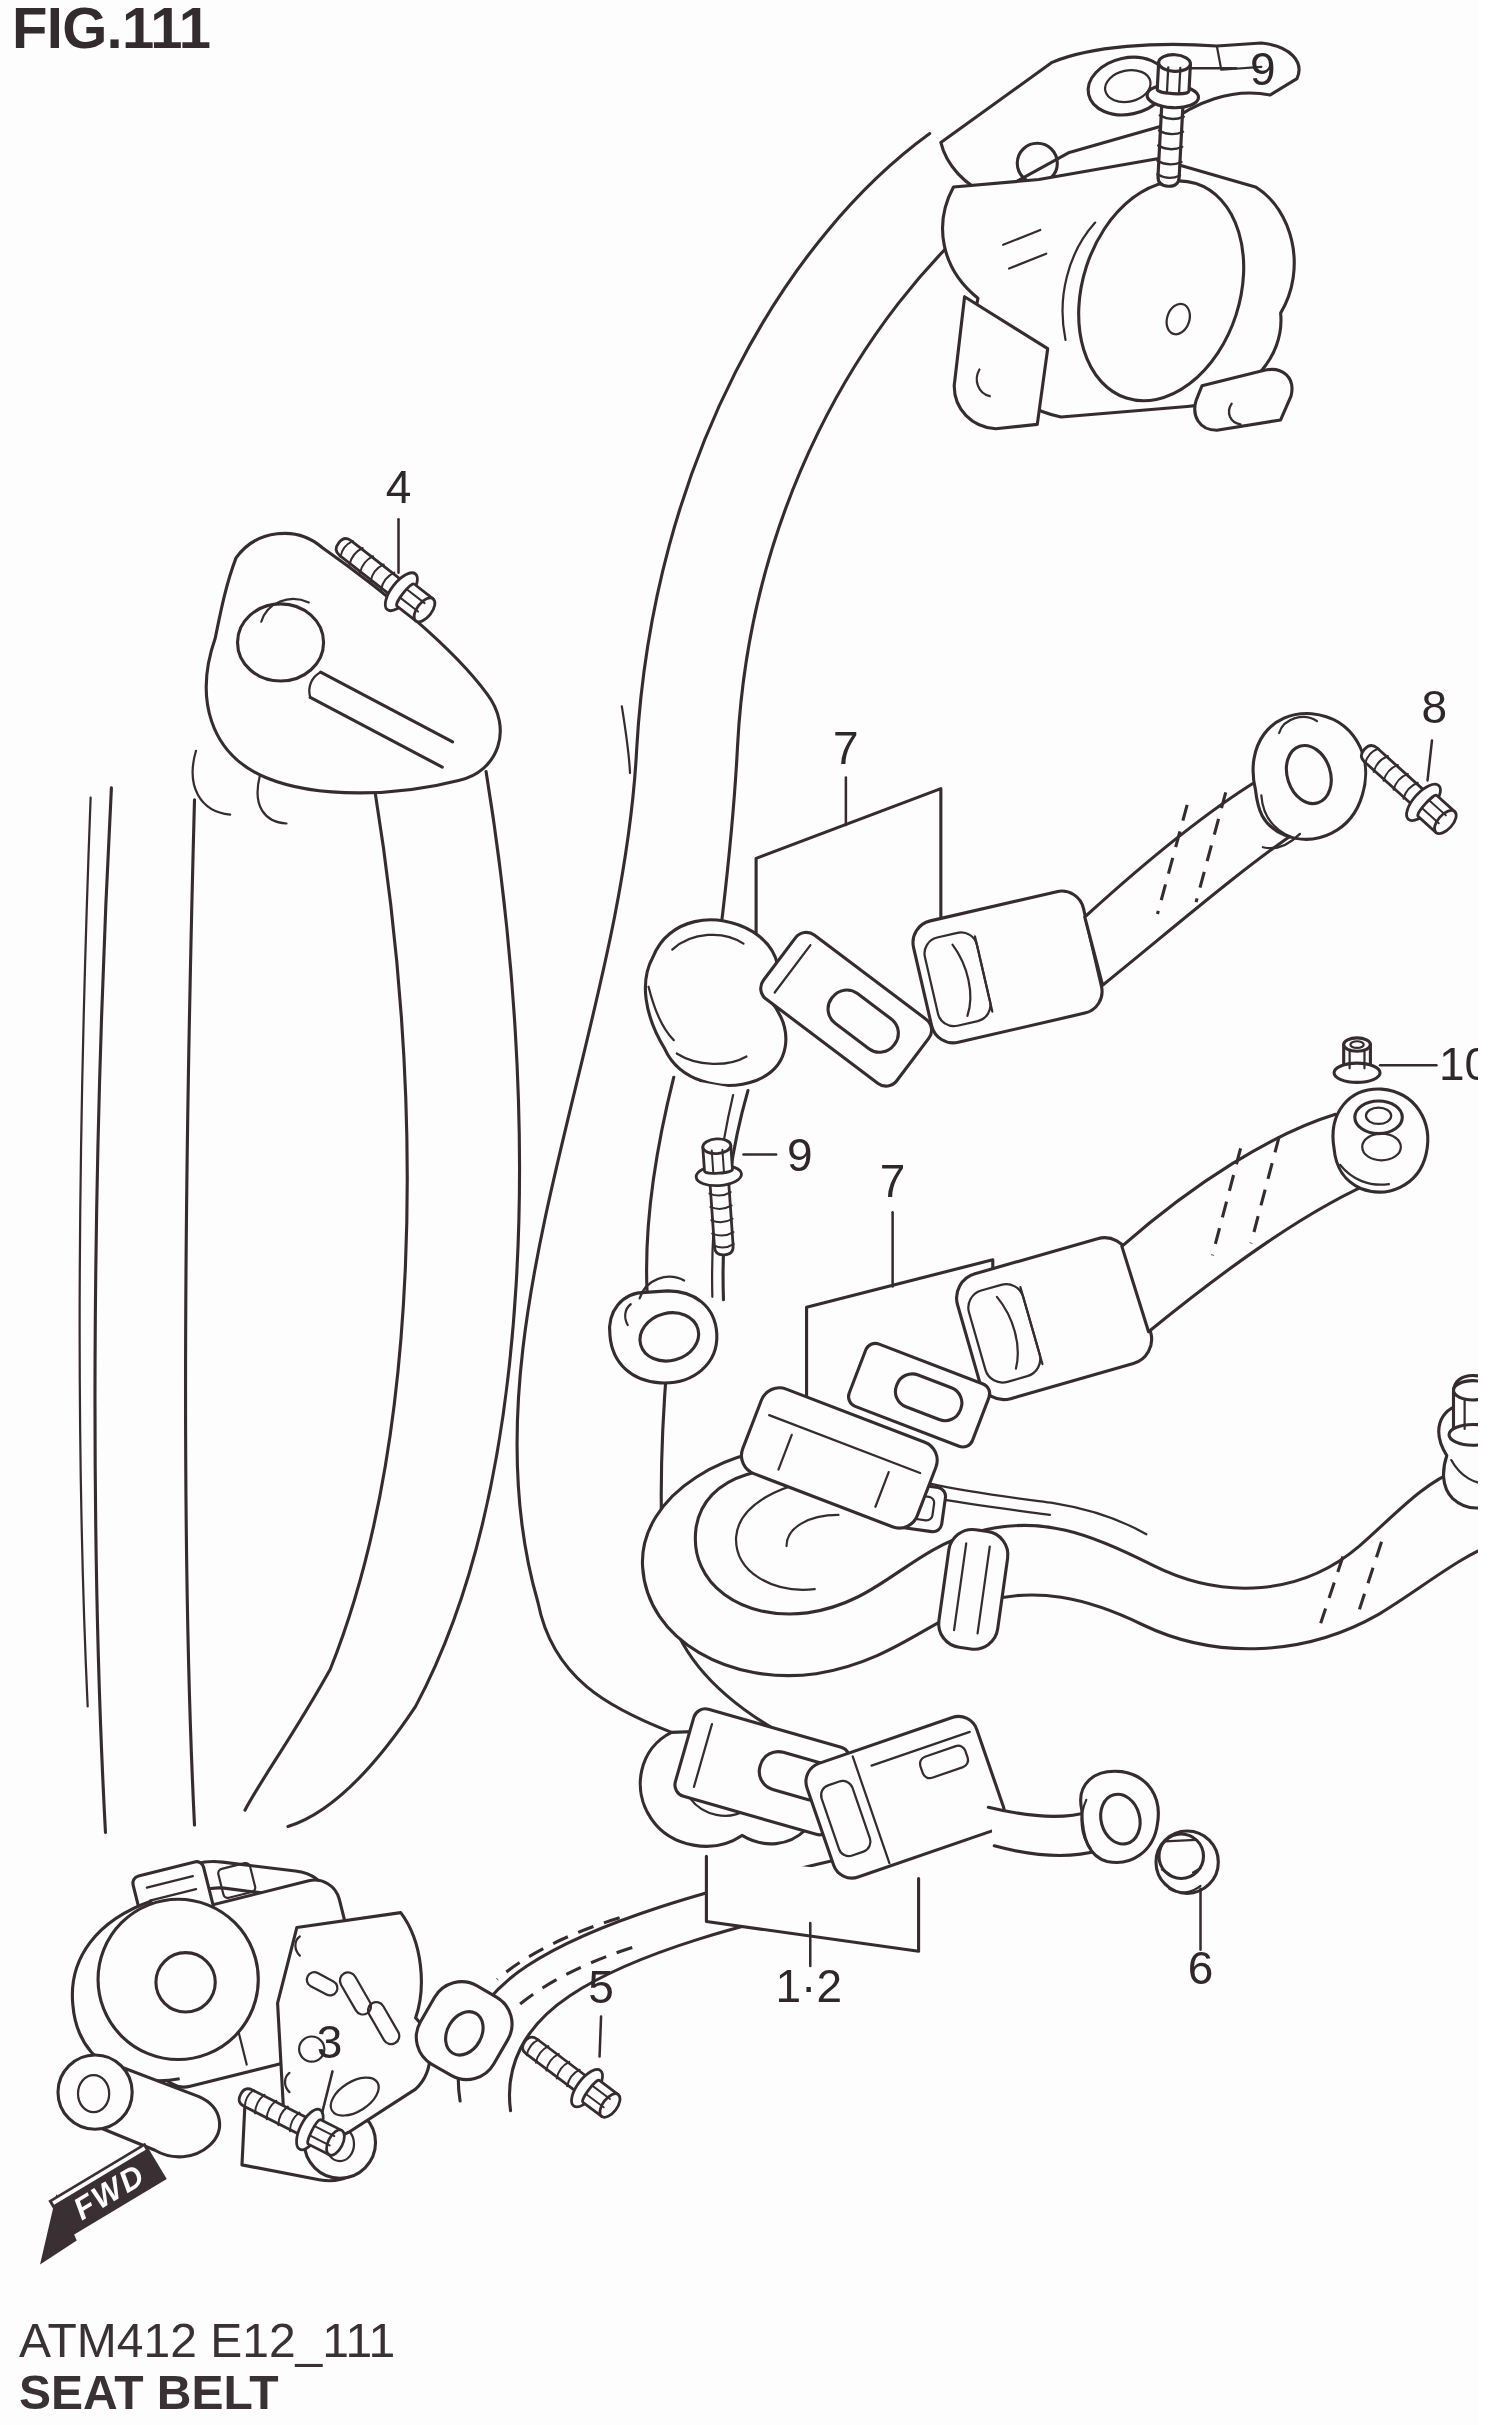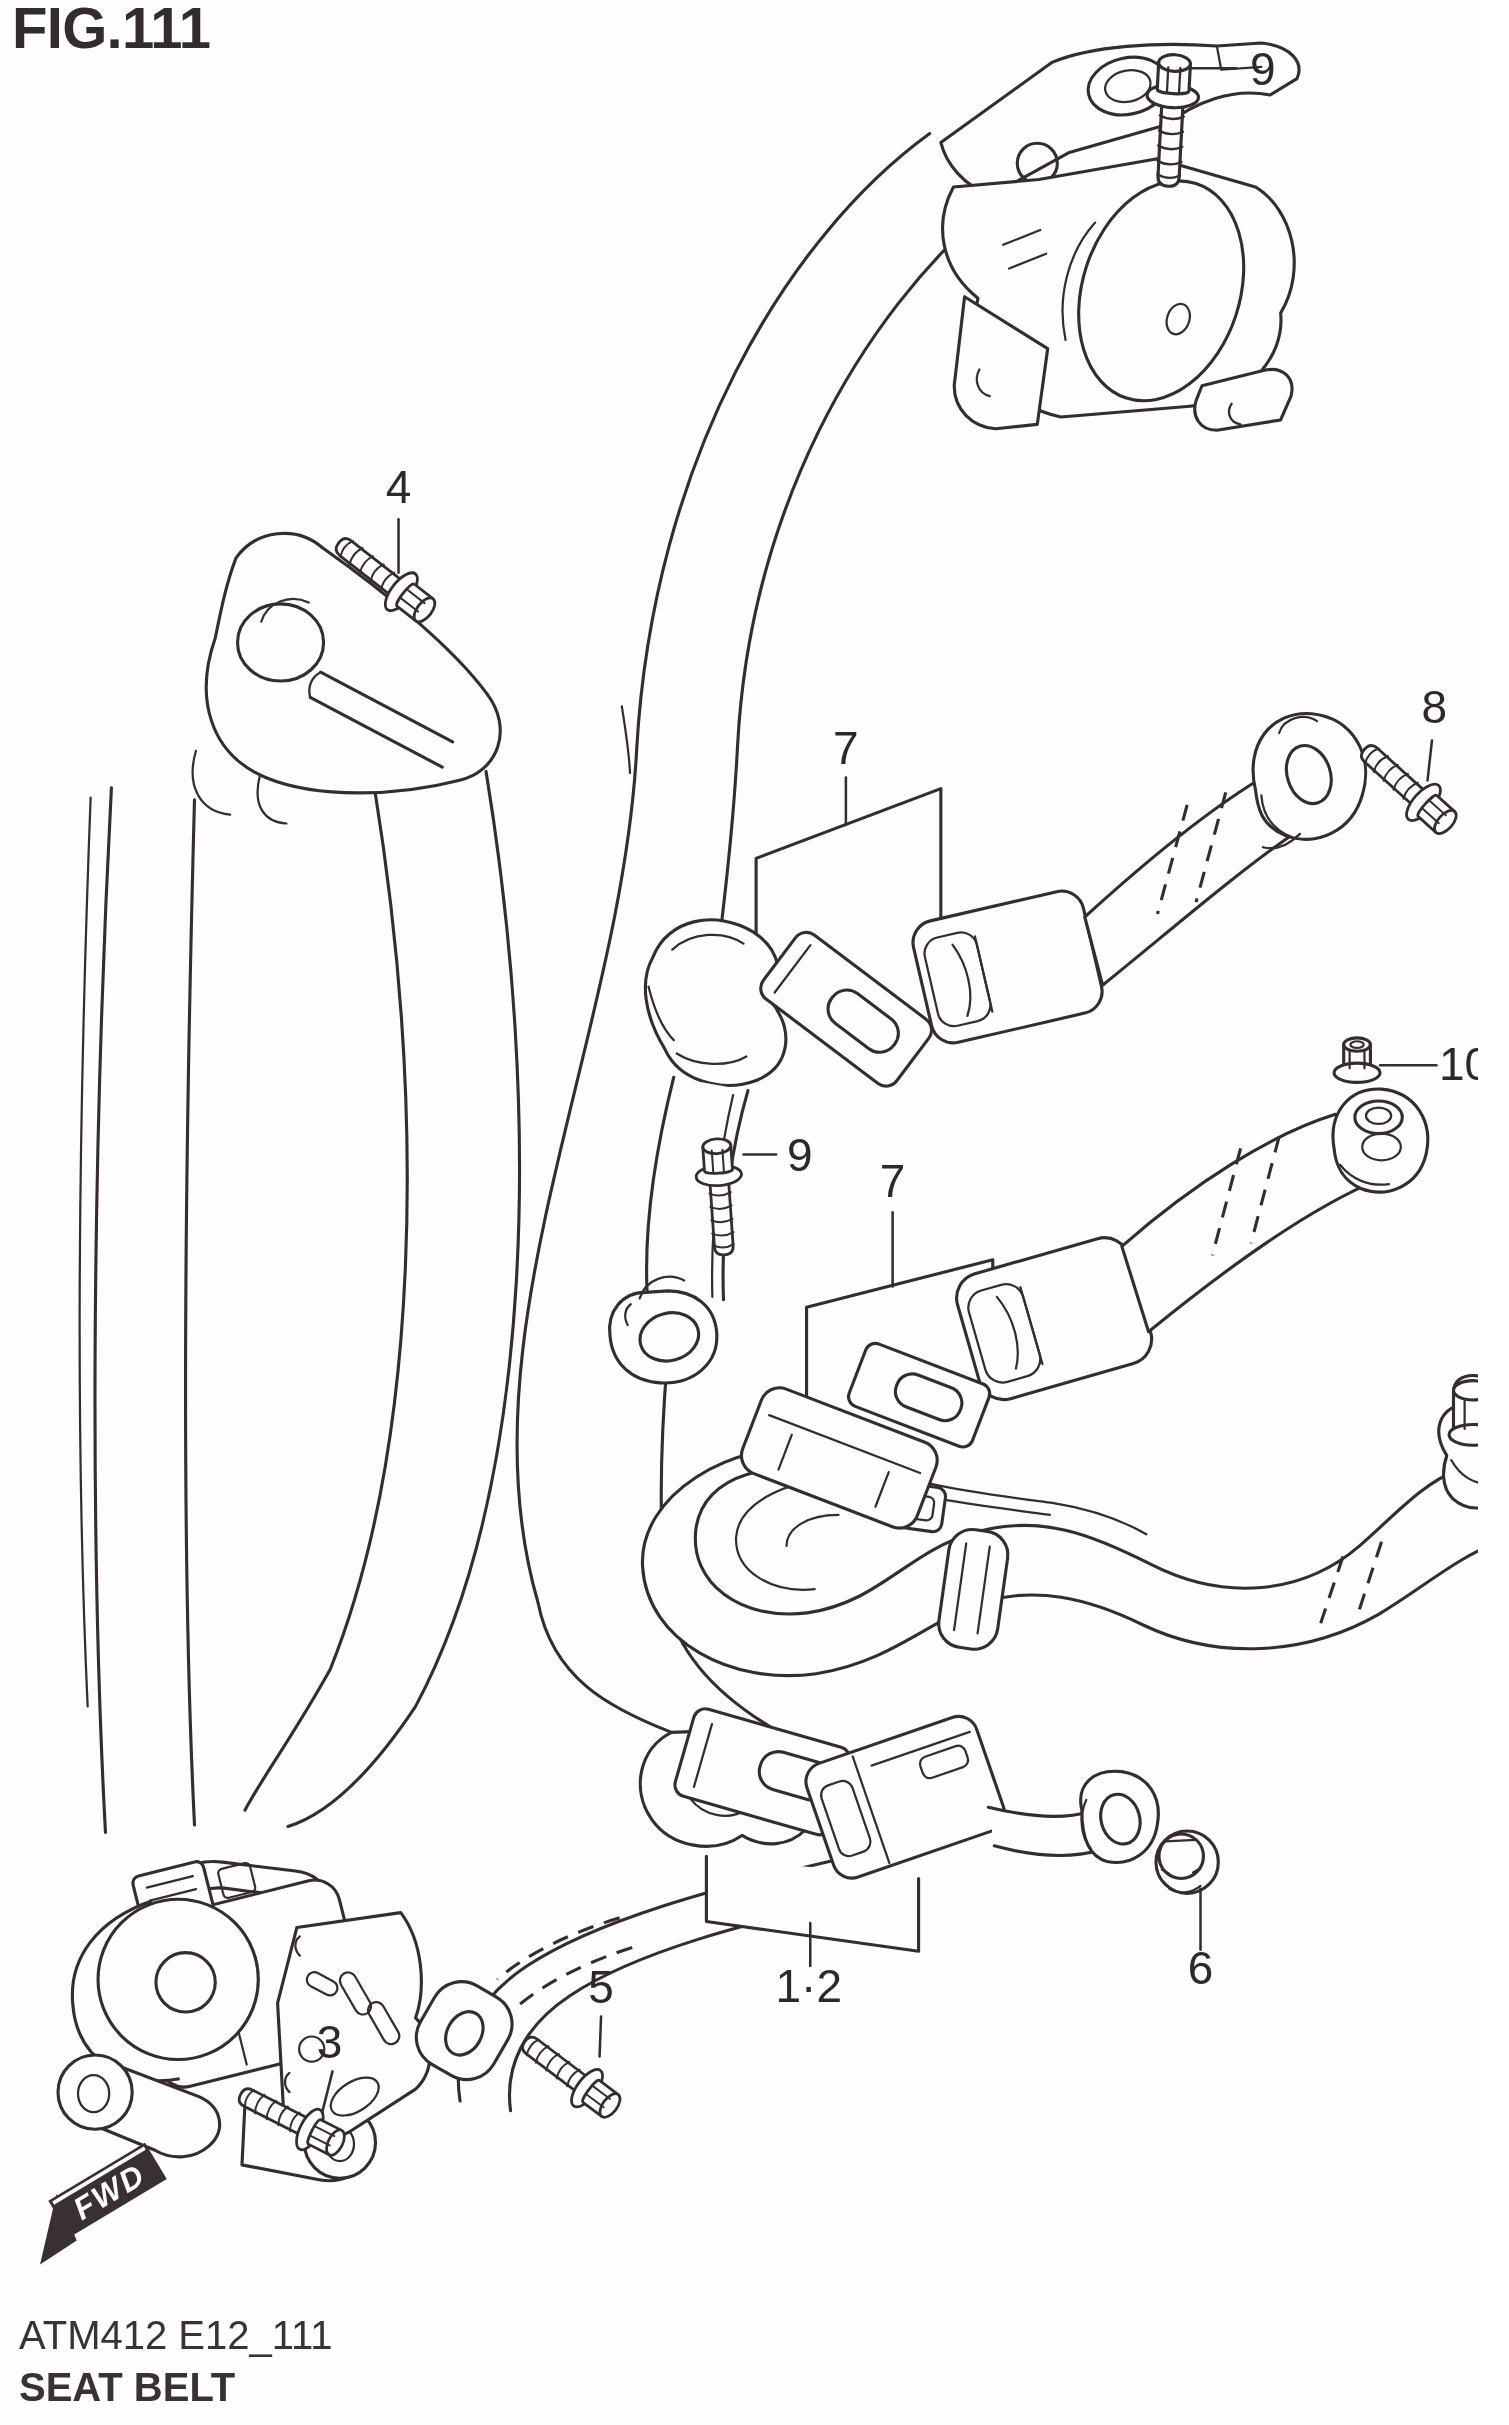--- a/index.html
+++ b/index.html
@@ -1,19 +1,19 @@
 <!DOCTYPE html>
 <html style="font-size:12px"><head>
 <meta charset="utf-8">
 <style>
   html,body{margin:0;padding:0;background:#ffffff;}
   body{width:1510px;height:2426px;position:relative;font-family:"Liberation Sans",sans-serif;}
   #stage{position:absolute;left:0;top:0;width:1478px;height:2426px;background:#fdfdfd;overflow:hidden;}
   #fig-title{position:absolute;left:12px;top:-6px;font-size:58px;font-weight:600;letter-spacing:-0.7px;color:#342b2e;}
-  .footer-text{position:absolute;left:19px;color:#3a3134;font-size:40px;letter-spacing:0px;}
+  .footer-text{position:absolute;left:19px;color:#3a3134;font-size:48px;letter-spacing:0px;}
   #footer-code{top:2313px;}
   #footer-name{top:2365px;font-weight:bold;}
   svg text.callout{font-family:"Liberation Sans",sans-serif;font-size:62px;fill:#30272b;}
   svg text.fwd{font-family:"Liberation Sans",sans-serif;font-size:42px;font-weight:bold;font-style:italic;letter-spacing:3px;fill:#ffffff;}
   .ln{fill:none;stroke:#362c30;stroke-width:4.2;stroke-linecap:round;stroke-linejoin:round;}
   .lnthin{fill:none;stroke:#362c30;stroke-width:3;stroke-linecap:round;stroke-linejoin:round;}
   .wh{fill:#fdfdfd;stroke:#362c30;stroke-width:4.2;stroke-linejoin:round;}
   .whn{fill:#fdfdfd;stroke:none;}
   .dash{fill:none;stroke:#362c30;stroke-width:4.2;stroke-dasharray:22 15;stroke-linecap:butt;}
   .leader{fill:none;stroke:#362c30;stroke-width:3.4;stroke-linecap:round;}

